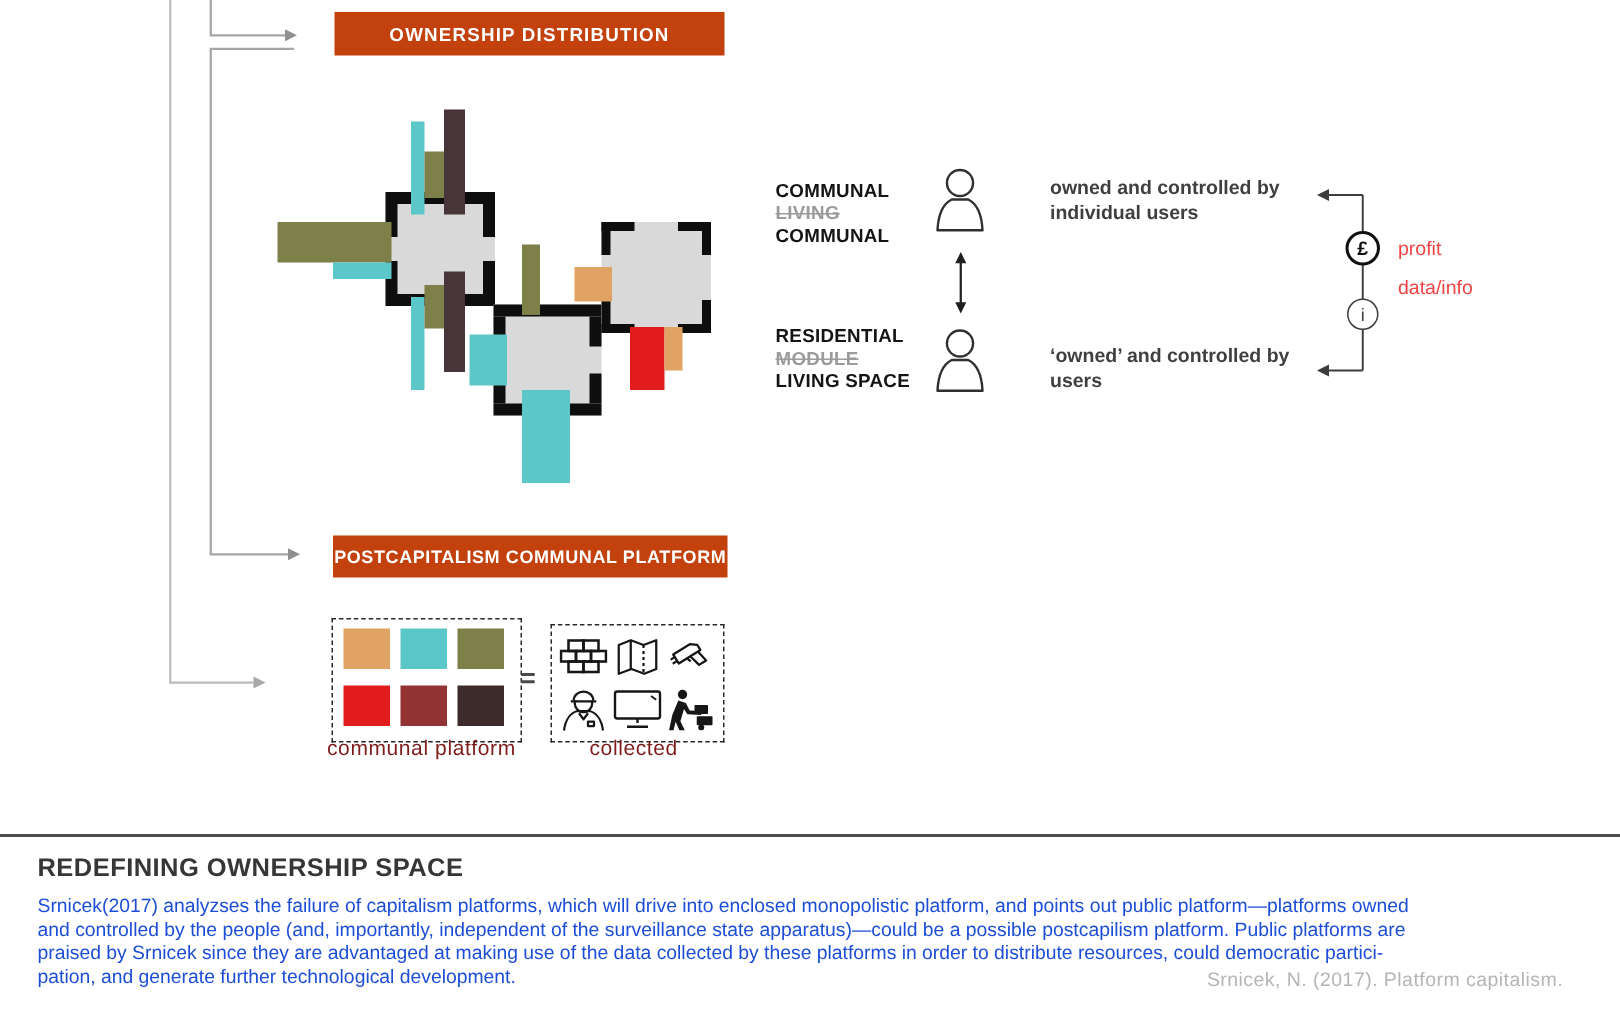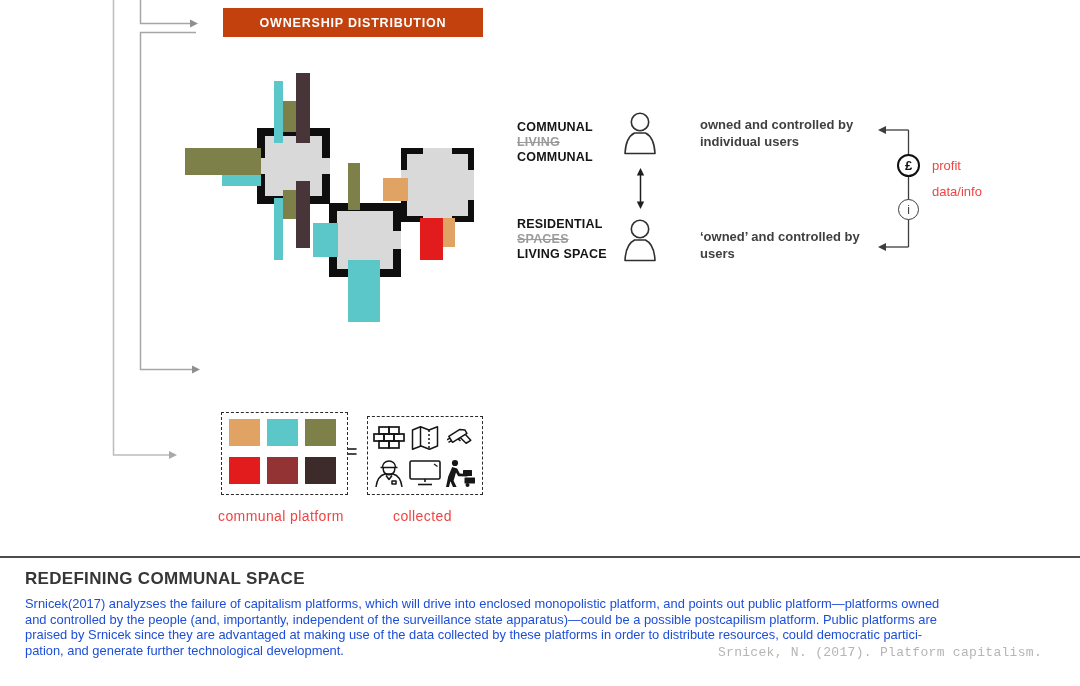--- a/index.html
+++ b/index.html
@@ -51,31 +51,31 @@
   .dashed-box{position:absolute;border:1.6px dashed #2a2a2a;box-sizing:border-box;background:#fff;}
   #box-communal{left:221px;top:412px;width:127px;height:83px;padding:6px 0 0 7px;}
   #swatches{display:grid;grid-template-columns:repeat(3,31px);grid-auto-rows:27px;column-gap:7px;row-gap:11px;}
   .swatch{width:31px;height:27px;}
   #box-resources{left:367px;top:416px;width:116px;height:79px;display:grid;
         grid-template-columns:repeat(3,1fr);grid-template-rows:1fr 1fr;align-items:center;
         justify-items:center;padding:3px;}
   .res-icon{display:block;}
   #equals{position:absolute;left:343px;top:442px;width:18px;text-align:center;
         font-size:18px;font-weight:bold;color:#4a4a4a;}
-  .box-label{position:absolute;top:508px;font-size:14px;color:#ef4444;letter-spacing:0.4px;white-space:nowrap;}
+  .box-label{position:absolute;top:490px;font-size:14px;color:#7f1d1d;letter-spacing:0.4px;white-space:nowrap;}
   #label-communal{left:218px;}
   #label-resources{left:393px;}
 
   
   #divider{position:absolute;left:0;top:556px;width:1080px;height:2px;background:#4c4c4c;}
   #footer-title{position:absolute;left:25px;top:569px;font-size:17px;font-weight:bold;
         color:#363636;letter-spacing:0.3px;}
   #footer-para{position:absolute;left:25px;top:596px;font-size:12.9px;line-height:15.6px;color:#1d4ed8;}
   #footer-para div{white-space:nowrap;}
-  #citation{position:absolute;right:38px;top:645px;font-size:13px;color:#b5b5b5;letter-spacing:0.3px;font-family:Liberation Mono, monospace;}
+  #citation{position:absolute;right:38px;top:645px;font-size:13px;color:#b5b5b5;letter-spacing:0.3px;}
 </style>
 </head>
 <body>
 
 <div id="page">
 
   <svg class="overlay">
     <g>
       <path d="M113.5,0 V455 H169" fill="none" stroke="#bcbcbc" stroke-width="1.5"></path>
       <polygon points="177,455 169,451 169,459" fill="#a9a9a9"></polygon>
@@ -131,29 +131,30 @@
       <div class="plan-bar" style="left: 296px; top: 181px; width: 14px; height: 67px; background: rgb(72, 53, 57);"></div>
       <div class="plan-bar" style="left: 348px; top: 163px; width: 12px; height: 47px; background: rgb(125, 128, 72);"></div>
       <div class="plan-bar" style="left: 313px; top: 223px; width: 25px; height: 34px; background: rgb(92, 199, 200);"></div>
       <div class="plan-bar" style="left: 348px; top: 260px; width: 32px; height: 62px; background: rgb(92, 199, 200);"></div>
       <div class="plan-bar" style="left: 383px; top: 178px; width: 25px; height: 23px; background: rgb(224, 163, 100);"></div>
       <div class="plan-bar" style="left: 420px; top: 218px; width: 23px; height: 42px; background: rgb(226, 28, 28);"></div>
       <div class="plan-bar" style="left: 443px; top: 218px; width: 12px; height: 29px; background: rgb(224, 163, 100);"></div>
     </div>
 
   <div class="banner" id="banner-ownership">OWNERSHIP DISTRIBUTION</div>
+  <div class="banner" id="banner-postcap">POSTCAPITALISM COMMUNAL PLATFORM</div>
 
   <div class="prog-label" style="top:120px;">
     <div>COMMUNAL</div>
     <div><span class="struck">LIVING</span></div>
     <div>COMMUNAL</div>
   </div>
   <div class="prog-label" style="top:217px;">
     <div>RESIDENTIAL</div>
-    <div><span class="struck">SPACES</span></div>
+    <div><span class="struck">MODULE</span></div>
     <div>LIVING SPACE</div>
   </div>
 
   <svg class="person" style="left:622px;top:112px;" viewBox="0 0 36 43">
     <circle cx="18" cy="10" r="8.7" fill="none" stroke="#2f2f2f" stroke-width="1.6"></circle>
     <path d="M12.5,21 h11 c6,3 9,10 9.5,20.5 h-30 c0.5,-10.5 3.5,-17.5 9.5,-20.5 z" fill="none" stroke="#2f2f2f" stroke-width="1.6" stroke-linejoin="round"></path>
   </svg>
   <svg class="person" style="left:622px;top:219px;" viewBox="0 0 36 43">
     <circle cx="18" cy="10" r="8.7" fill="none" stroke="#2f2f2f" stroke-width="1.6"></circle>
     <path d="M12.5,21 h11 c6,3 9,10 9.5,20.5 h-30 c0.5,-10.5 3.5,-17.5 9.5,-20.5 z" fill="none" stroke="#2f2f2f" stroke-width="1.6" stroke-linejoin="round"></path>
@@ -233,21 +234,21 @@
         <rect x="18.5" y="18.5" width="10.5" height="6" rx="0.5"></rect>
         <circle cx="21.5" cy="26" r="2"></circle>
       </g>
     </svg>
   </div>
 
   <div class="box-label" id="label-communal">communal platform</div>
   <div class="box-label" id="label-resources">collected</div>
 
   <div id="divider"></div>
-  <div id="footer-title">REDEFINING COMMUNAL SPACE</div>
+  <div id="footer-title">REDEFINING OWNERSHIP SPACE</div>
   <div id="footer-para">
     <div>Srnicek(2017) analyzses the failure of capitalism platforms, which will drive into enclosed monopolistic platform, and points out public platform—platforms owned</div>
     <div>and controlled by the people (and, importantly, independent of the surveillance state apparatus)—could be a possible postcapilism platform. Public platforms are</div>
     <div>praised by Srnicek since they are advantaged at making use of the data collected by these platforms in order to distribute  resources, could democratic partici-</div>
     <div>pation, and generate further technological development.</div>
   </div>
   <div id="citation">Srnicek, N. (2017). Platform capitalism.</div>
 
 </div>
 

